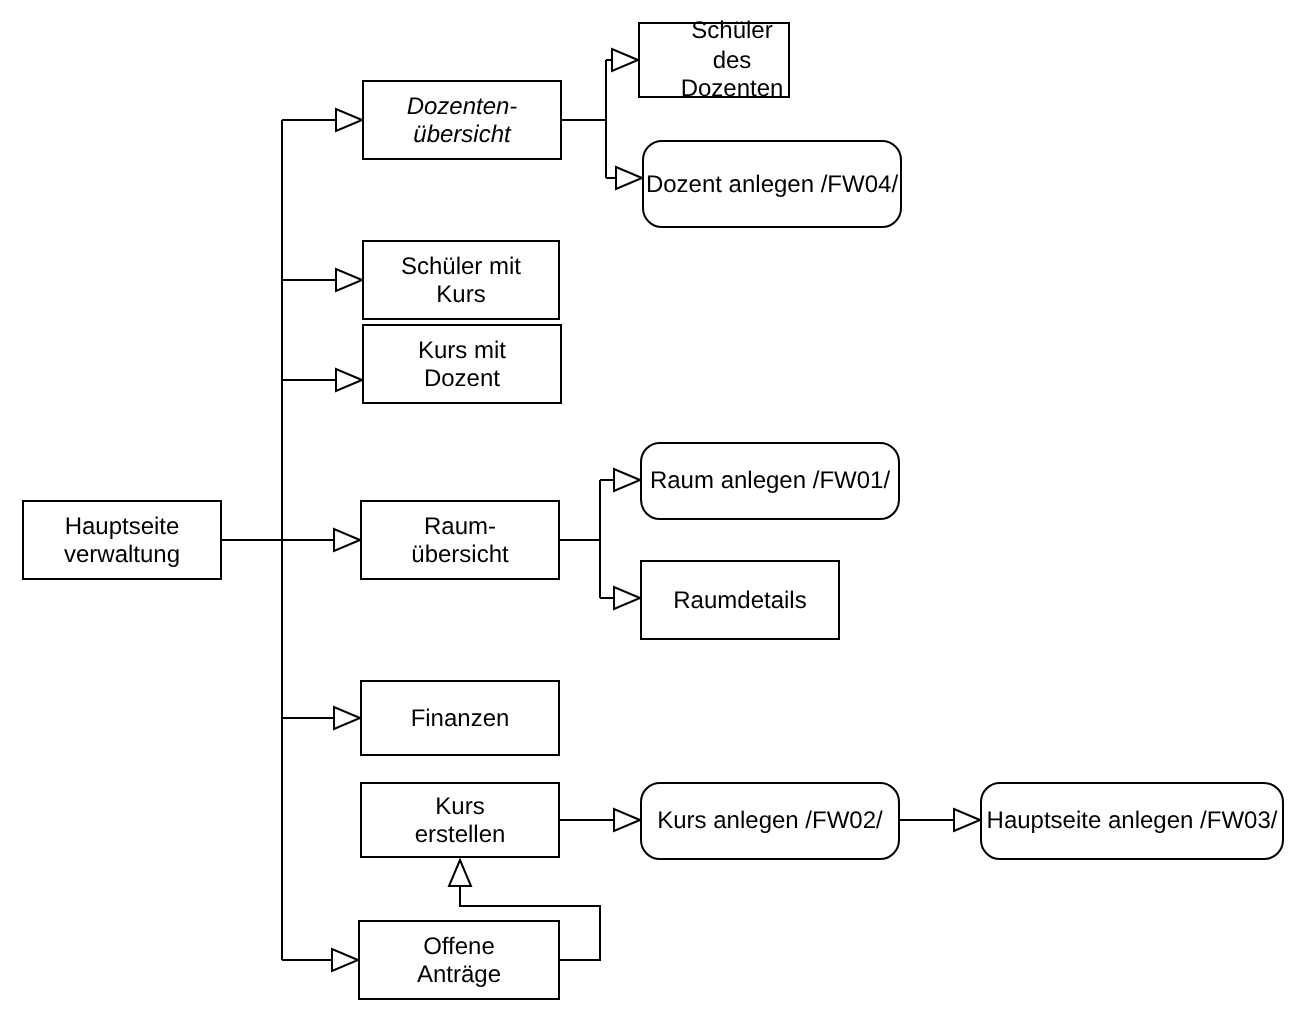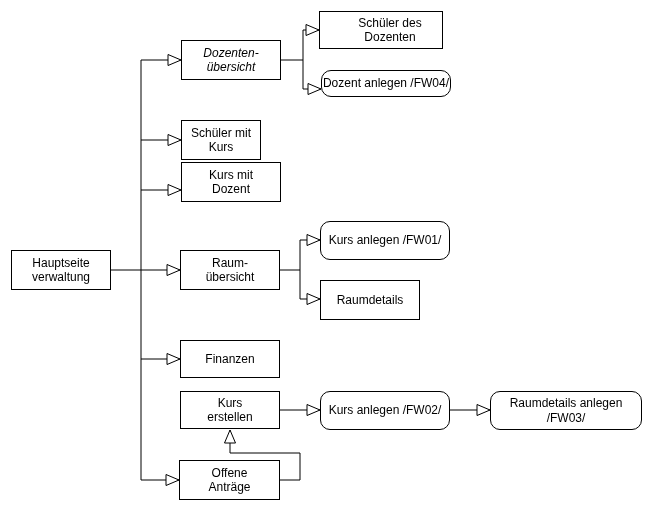--- a/index.html
+++ b/index.html
@@ -44,23 +44,23 @@
     display: flex;
     align-items: center;
     justify-content: center;
     text-align: center;
     white-space: pre-line;
   }
   .node.round { border-radius: 10px; }
 
   .pos-hauptseite            { left: 11px;  top: 250px; width: 100px; height: 40px; }
   .pos-dozenten-uebersicht   { left: 181px; top: 40px;  width: 100px; height: 40px; font-style: italic; }
-  .pos-schueler-des-dozenten { left: 319px; top: 11px;  width: 124px; height: 38px; padding-left: 18px; }
-  .pos-dozent-anlegen        { left: 321px; top: 70px;  width: 130px; height: 27px; }
-  .pos-schueler-mit-kurs     { left: 181px; top: 120px; width: 80px; height: 40px; }
+  .pos-schueler-des-dozenten { left: 319px; top: 11px;  width: 76px; height: 38px; padding-left: 18px; }
+  .pos-dozent-anlegen        { left: 321px; top: 70px;  width: 130px; height: 44px; }
+  .pos-schueler-mit-kurs     { left: 181px; top: 120px; width: 99px; height: 40px; }
   .pos-kurs-mit-dozent       { left: 181px; top: 162px; width: 100px; height: 40px; }
   .pos-raum-uebersicht       { left: 180px; top: 250px; width: 100px; height: 40px; }
   .pos-raum-anlegen          { left: 320px; top: 221px; width: 130px; height: 39px; }
   .pos-raumdetails           { left: 320px; top: 280px; width: 100px; height: 40px; }
   .pos-finanzen              { left: 180px; top: 340px; width: 100px; height: 38px; }
   .pos-kurs-erstellen        { left: 180px; top: 391px; width: 100px; height: 38px; }
   .pos-kurs-anlegen          { left: 320px; top: 391px; width: 130px; height: 39px; }
   .pos-unterricht-anlegen    { left: 490px; top: 391px; width: 152px; height: 39px; }
   .pos-offene-antraege       { left: 179px; top: 460px; width: 101px; height: 40px; }
 </style>
@@ -116,29 +116,29 @@
 
   <div class="node pos-schueler-mit-kurs">Schüler mit
 Kurs</div>
 
   <div class="node pos-kurs-mit-dozent">Kurs mit
 Dozent</div>
 
   <div class="node pos-raum-uebersicht">Raum-
 übersicht</div>
 
-  <div class="node round pos-raum-anlegen">Kurs anlegen /FW01/</div>
+  <div class="node round pos-raum-anlegen">Raum anlegen /FW01/</div>
 
   <div class="node pos-finanzen">Finanzen</div>
 
   <div class="node pos-raumdetails">Raumdetails</div>
 
   <div class="node pos-kurs-erstellen">Kurs
 erstellen</div>
 
   <div class="node round pos-kurs-anlegen">Kurs anlegen /FW02/</div>
 
-  <div class="node round pos-unterricht-anlegen">Raumdetails anlegen /FW03/</div>
+  <div class="node round pos-unterricht-anlegen">Hauptseite anlegen /FW03/</div>
 
   <div class="node pos-offene-antraege">Offene
 Anträge</div>
 
 </div>
 
 </body></html>

